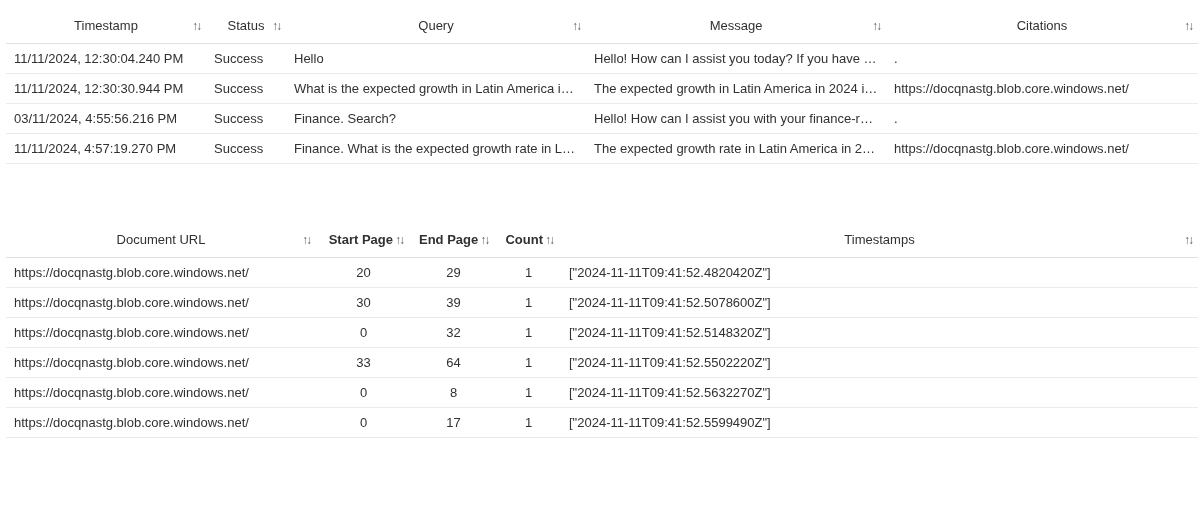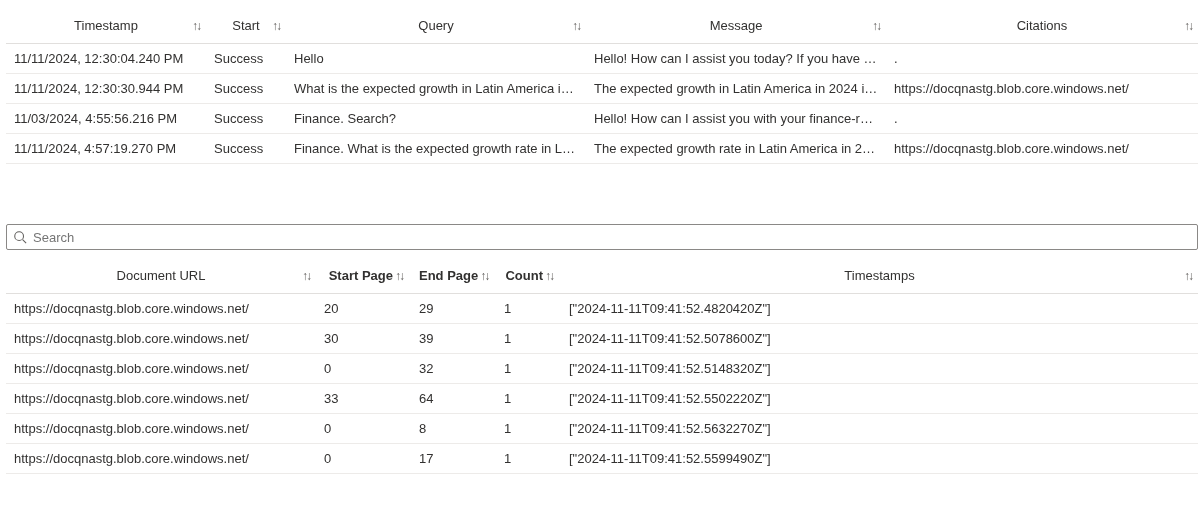--- a/index.html
+++ b/index.html
@@ -38,21 +38,21 @@
     tbody td {
       padding: 7px 8px;
       border-bottom: 1px solid #edebe9;
       white-space: nowrap;
       overflow: hidden;
       text-overflow: ellipsis;
       color: #323130;
       font-size: 13px;
       vertical-align: middle;
     }
-    tbody td.num { text-align: left; margin-top: 34px; }
+    tbody td.num { text-align: center; margin-top: 34px; }
     .sort-icon {
       position: absolute;
       right: 6px;
       top: 50%;
       transform: translateY(-60%);
       font-size: 12px;
       color: #605e5c;
       letter-spacing: -2px;
     }
     .sort-inline {
@@ -94,21 +94,21 @@
       <col style="width:300px">
       <col>
     </colgroup>
     <thead>
       <tr>
         <th>
           <span>Timestamp</span>
           <span class="sort-icon">↑↓</span>
         </th>
         <th>
-          <span>Start</span>
+          <span>Status</span>
           <span class="sort-icon">↑↓</span>
         </th>
         <th>
           <span>Query</span>
           <span class="sort-icon">↑↓</span>
         </th>
         <th>
           <span>Message</span>
           <span class="sort-icon">↑↓</span>
         </th>
@@ -127,46 +127,39 @@
           <td>.</td>
         </tr>
         <tr>
           <td>11/11/2024, 12:30:30.944 PM</td>
           <td>Success</td>
           <td>What is the expected growth in Latin America in 2024</td>
           <td>The expected growth in Latin America in 2024 is around 2…</td>
           <td>https://docqnastg.blob.core.windows.net/</td>
         </tr>
         <tr>
-          <td>11/03/2024, 4:55:56.216 PM</td>
+          <td>03/11/2024, 4:55:56.216 PM</td>
           <td>Success</td>
           <td>Finance. Search?</td>
           <td>Hello! How can I assist you with your finance-related que…</td>
           <td>.</td>
         </tr>
         <tr>
           <td>11/11/2024, 4:57:19.270 PM</td>
           <td>Success</td>
           <td>Finance. What is the expected growth rate in Latin Americ…</td>
           <td>The expected growth rate in Latin America in 2024 is pre…</td>
           <td>https://docqnastg.blob.core.windows.net/</td>
         </tr>
       </tbody>
   </table>
 </div>
 
 <div class="section">
 
-  <div class="search-wrap">
-    <svg width="14" height="14" viewBox="0 0 16 16" fill="none">
-      <circle cx="7" cy="7" r="5" stroke="#605e5c" stroke-width="1.2"></circle>
-      <line x1="11" y1="11" x2="15" y2="15" stroke="#605e5c" stroke-width="1.2"></line>
-    </svg>
-    <input type="text" placeholder="Search" style="">
-  </div>
 
   <table>
     <colgroup>
       <col style="width:310px">
       <col style="width:95px">
       <col style="width:85px">
       <col style="width:65px">
       <col>
     </colgroup>
     <thead>

